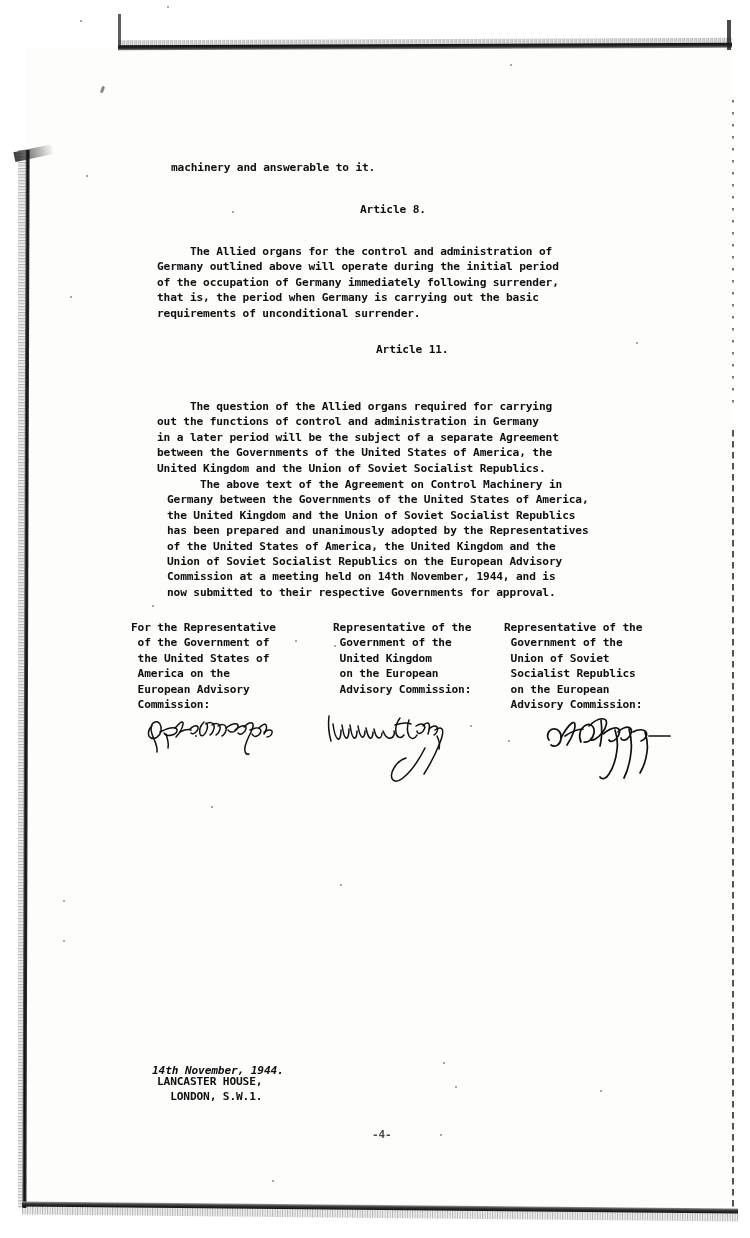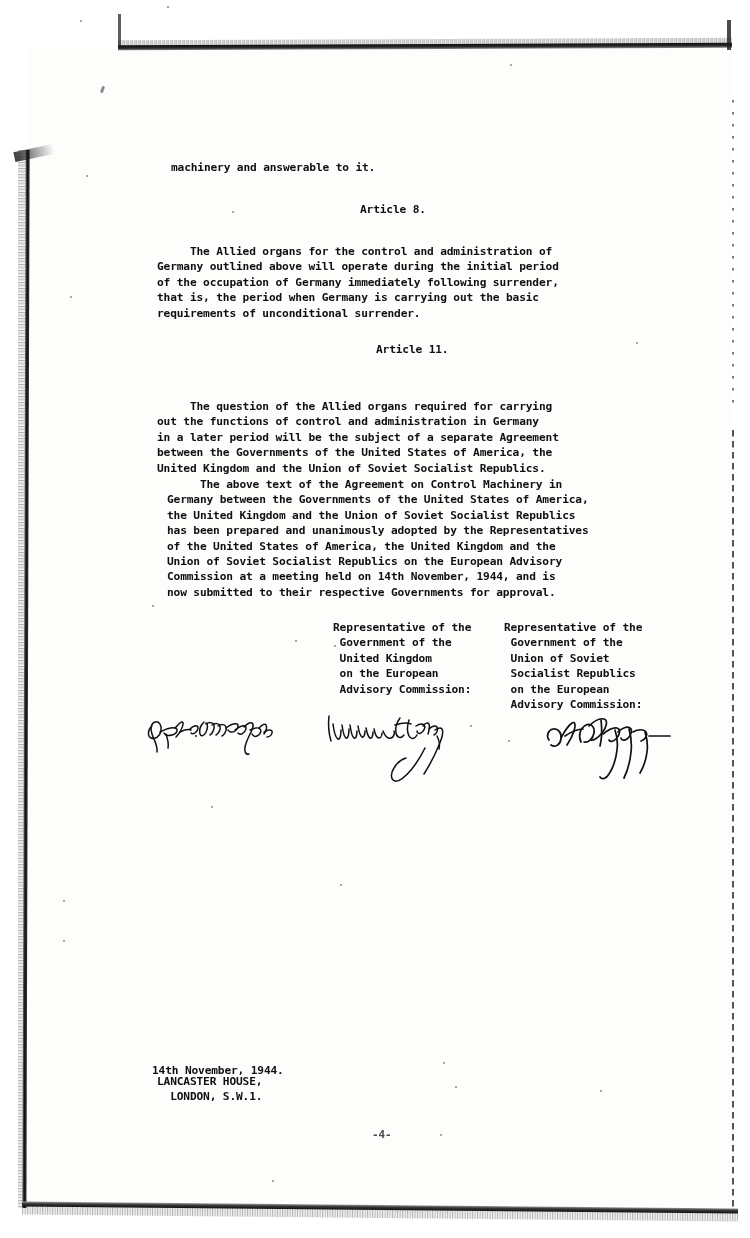--- a/index.html
+++ b/index.html
@@ -111,21 +111,21 @@
   #sig-uk{left:325px;top:712px;}
   #sig-su{left:545px;top:714px;}
   .sig svg{display:block;}
   .sig-name{
     position:absolute;width:1px;height:1px;overflow:hidden;
     clip:rect(0 0 0 0);white-space:nowrap;
   }
 
   
   #footer-place{left:157px;top:1074px;}
-  #footer-date{left:152px;top:1063px;}
+  #footer-date{left:152px;top:1063px;font-style:italic;}
   #page-number{left:372px;top:1127px;color:#4a4a4a;font-size:11px;}
 
   
   .speck{position:absolute;background:#2b2b2b;border-radius:50%;opacity:.55;}
 </style>
 </head>
 <body>
 
 <div id="scan">
 
@@ -186,20 +186,28 @@
 
   <div class="typed" id="closing">     The above text of the Agreement on Control Machinery in
 Germany between the Governments of the United States of America,
 the United Kingdom and the Union of Soviet Socialist Republics
 has been prepared and unanimously adopted by the Representatives
 of the United States of America, the United Kingdom and the
 Union of Soviet Socialist Republics on the European Advisory
 Commission at a meeting held on 14th November, 1944, and is
 now submitted to their respective Governments for approval.</div>
 
+  <div class="sig-col" id="sig-col-us">
+    <div class="typed">For the Representative
+ of the Government of
+ the United States of
+ America on the
+ European Advisory
+ Commission:</div>
+  </div>
 
   <div class="sig-col" id="sig-col-uk">
     <div class="typed">Representative of the
  Government of the
  United Kingdom
  on the European
  Advisory Commission:</div>
   </div>
 
   <div class="sig-col" id="sig-col-su">

